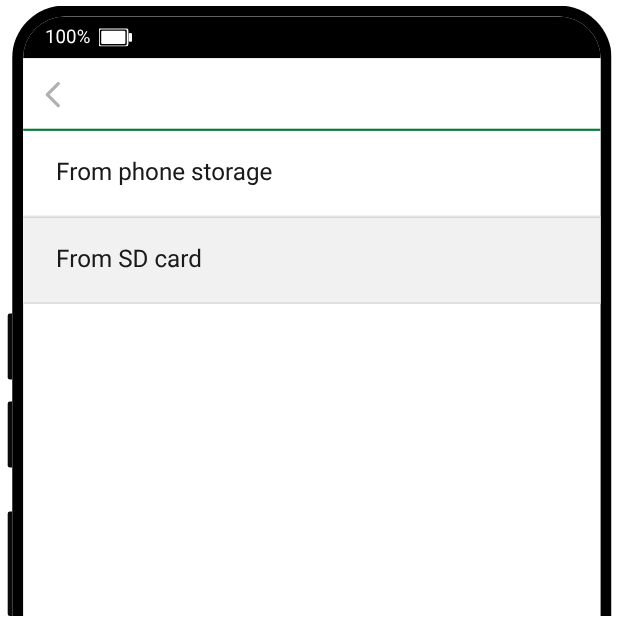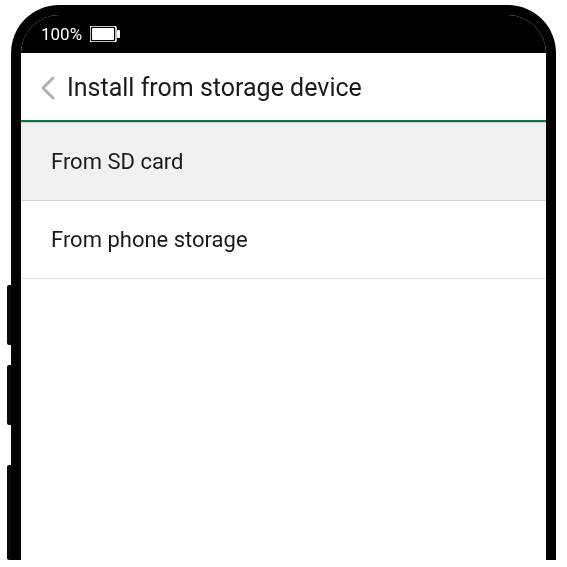--- a/index.html
+++ b/index.html
@@ -132,27 +132,26 @@
     </div>
 
     <div class="content">
 
       <div class="header">
         <span class="back-chevron">
           <svg width="18" height="26" viewBox="0 0 18 26">
             <polyline points="14,3 4,13 14,23" fill="none" stroke="#b0b0b0" stroke-width="3" stroke-linecap="round" stroke-linejoin="round"></polyline>
           </svg>
         </span>
-        <span class="page-title">Install from storage device</span>
+      </div>
+
+      <div class="list-item">
+        <span>From phone storage</span>
       </div>
 
       <div class="list-item highlighted">
         <span>From SD card</span>
-      </div>
-
-      <div class="list-item">
-        <span>From phone storage</span>
       </div>
 
     </div>
 
   </div>
 </div>
 
 </body></html>

